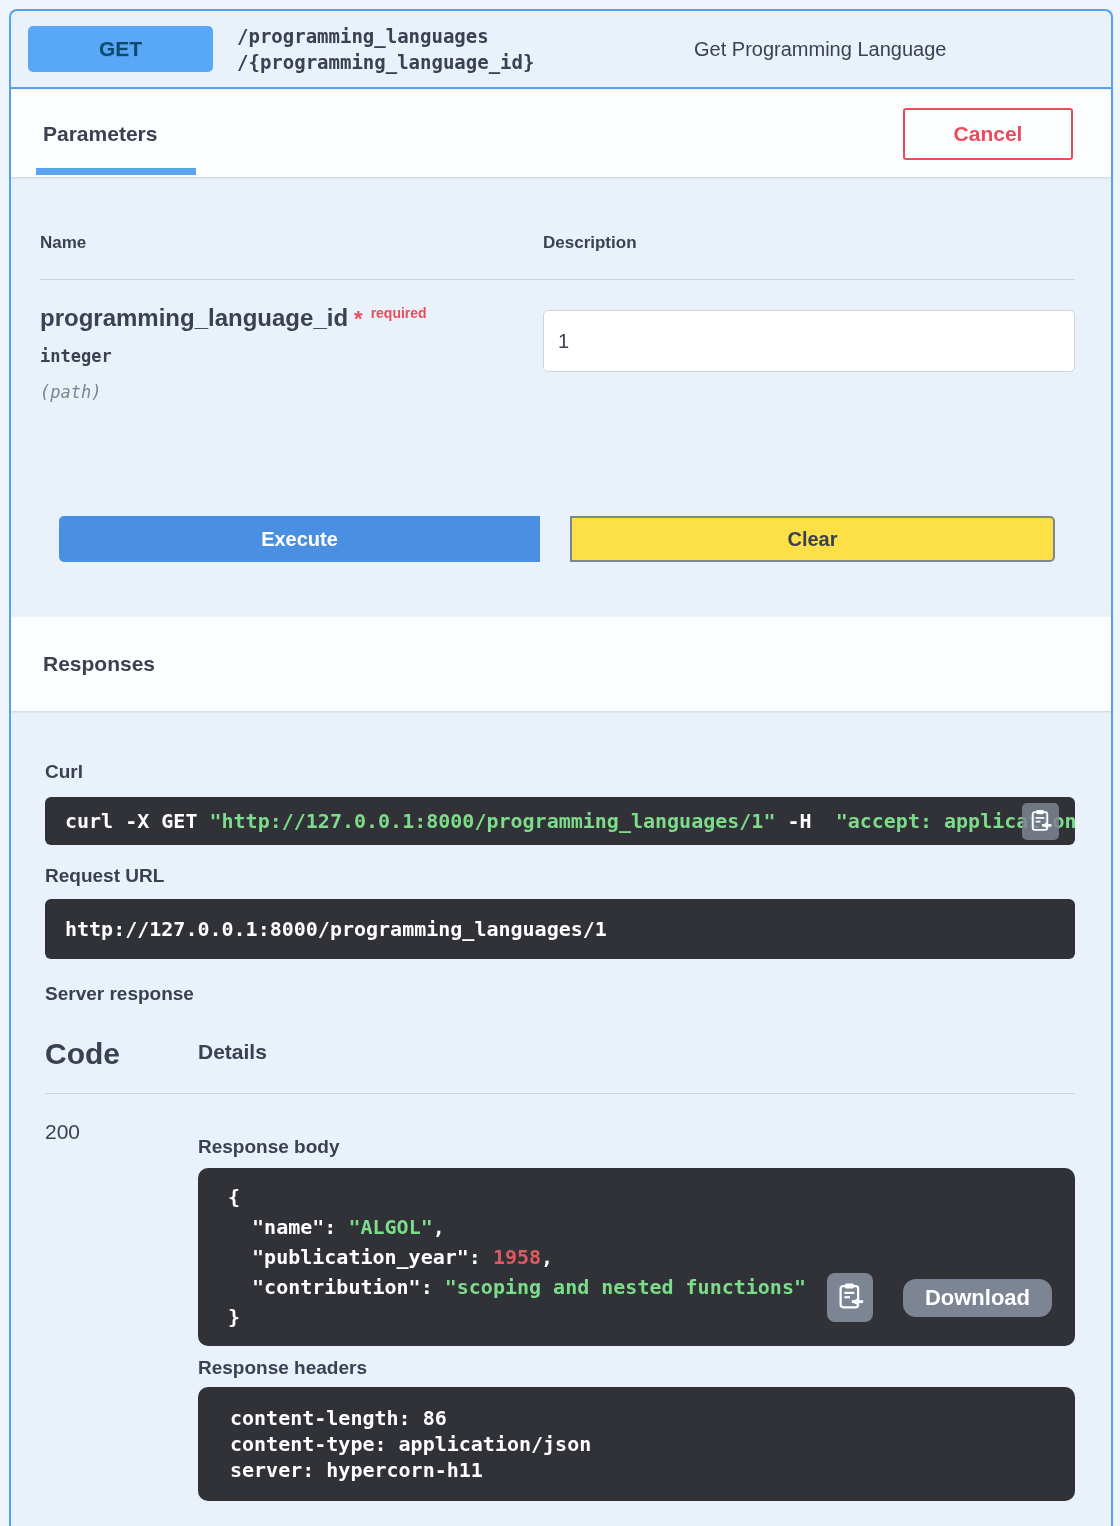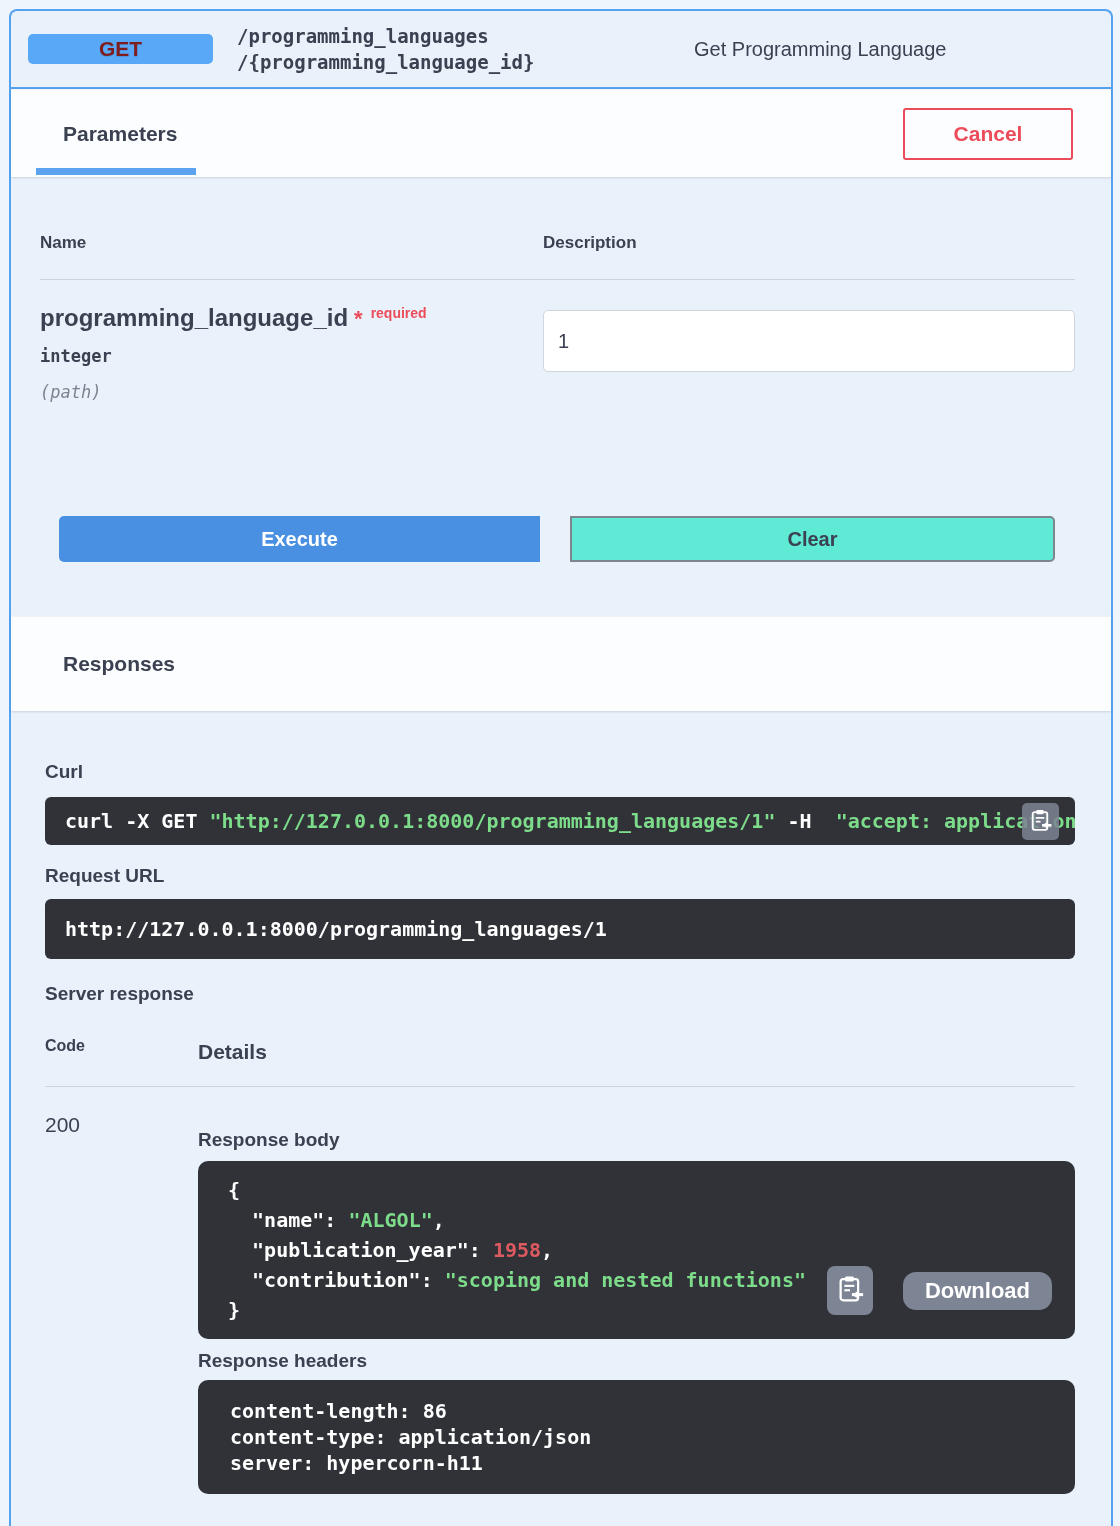--- a/index.html
+++ b/index.html
@@ -20,40 +20,40 @@
   }
 
   
   .summary {
     display: flex; align-items: center;
     padding: 12px 17px;
     border-bottom: 2px solid var(--block-border, #55a2f1);
     cursor: pointer;
   }
   .method-badge {
-    width: 185px; height: 30px; border-radius: 5px;
+    width: 185px; height: 46px; border-radius: 5px;
     background: var(--method-badge, #59a8f8);
-    color: #7f1d1d; font-weight: bold; font-size: 21px;
+    color: #0c4a6e; font-weight: bold; font-size: 21px;
     display: flex; align-items: center; justify-content: center;
     text-shadow: 0 1px 0 rgba(0,0,0,.1);
   }
   .summary-path {
     margin-left: 24px; width: 445px;
     font-family: "DejaVu Sans Mono", monospace;
     font-weight: bold; font-size: 19px; line-height: 26px;
   }
   .summary-desc { font-size: 20px; margin-left: 12px; flex: 1; }
 
   
   .section-band {
     background: rgba(255,255,255,.86);
     box-shadow: 0 1px 2px rgba(0,0,0,.13);
     border-top: 1px solid rgba(59,65,81,.06);
     display: flex; align-items: center; justify-content: space-between;
-    padding: 0 38px 0 52px;
+    padding: 0 38px 0 32px;
     position: relative;
   }
   .band-params { height: 88px; }
   .band-responses { height: 95px; }
   .section-title { font-size: 21px; font-weight: bold; }
   .tab-underline {
     position: absolute; left: 25px; bottom: 2px;
     width: 160px; height: 7px;
     background: var(--accent-blue-light, #5ba3ee);
   }
@@ -100,21 +100,21 @@
   .execute-row { display: flex; margin: 108px 20px 54px 19px; gap: 30px; }
   .execute-btn {
     flex: 1; height: 46px; border: none; cursor: pointer;
     background: var(--accent-blue, #4a90e2);
     border-radius: 5px 0 0 5px;
     color: #fff; font-size: 20px; font-weight: bold;
     font-family: "Liberation Sans", sans-serif;
   }
   .clear-btn {
     flex: 1; height: 46px; cursor: pointer;
-    background: #5eead4; border: 2px solid #7f858d;
+    background: #fde047; border: 2px solid #7f858d;
     border-radius: 0 5px 5px 0;
     color: #3b4151; font-size: 20px; font-weight: bold;
     font-family: "Liberation Sans", sans-serif;
   }
 
   
   .responses-inner { padding: 0 36px 40px 34px; }
   .block-label { font-size: 19px; font-weight: bold; }
   .mt-curl { margin-top: 50px; }
 
@@ -143,21 +143,21 @@
   .request-url-label { margin-top: 20px; }
   .request-url-block { margin-top: 12px; height: 60px; line-height: 60px; padding: 0 20px; overflow: hidden; }
   .server-response-title { margin-top: 24px; }
 
   .sr-table-head {
     display: grid; grid-template-columns: 153px 1fr;
     margin-top: 32px; padding-bottom: 22px;
     border-bottom: 1px solid #ccd4dc;
     align-items: flex-start;
   }
-  .sr-code-header { font-size: 16px; font-weight: bold; }
+  .sr-code-header { font-size: 30px; font-weight: bold; }
   .sr-details-header { font-size: 21px; font-weight: bold; margin-top: 3px; }
   .sr-row { display: grid; grid-template-columns: 153px 1fr; }
   .sr-status { padding-top: 26px; font-size: 21px; }
   .sr-details-cell { padding-top: 42px; }
 
   .response-body-block {
     margin-top: 10px; padding: 14px 20px 14px 30px;
     line-height: 30px; position: relative; border-radius: 10px;
     overflow: hidden;
   }

